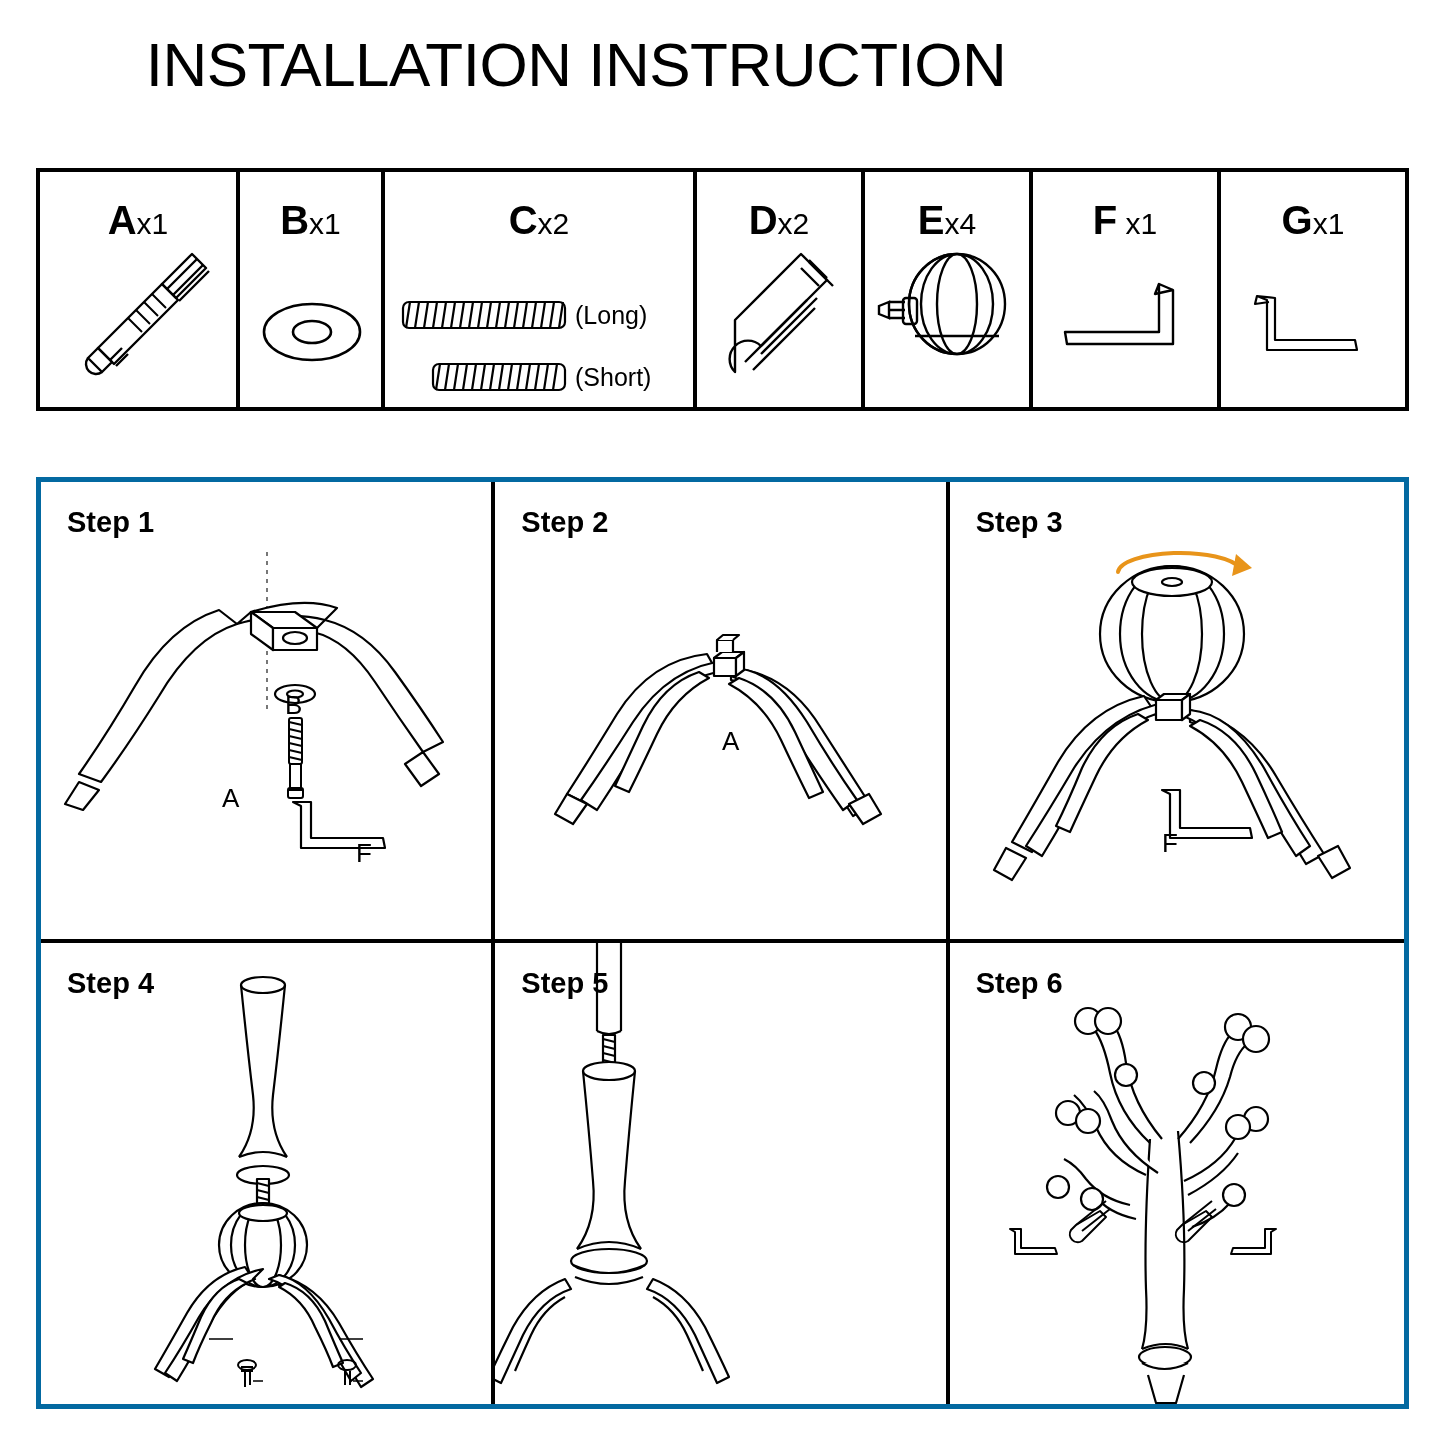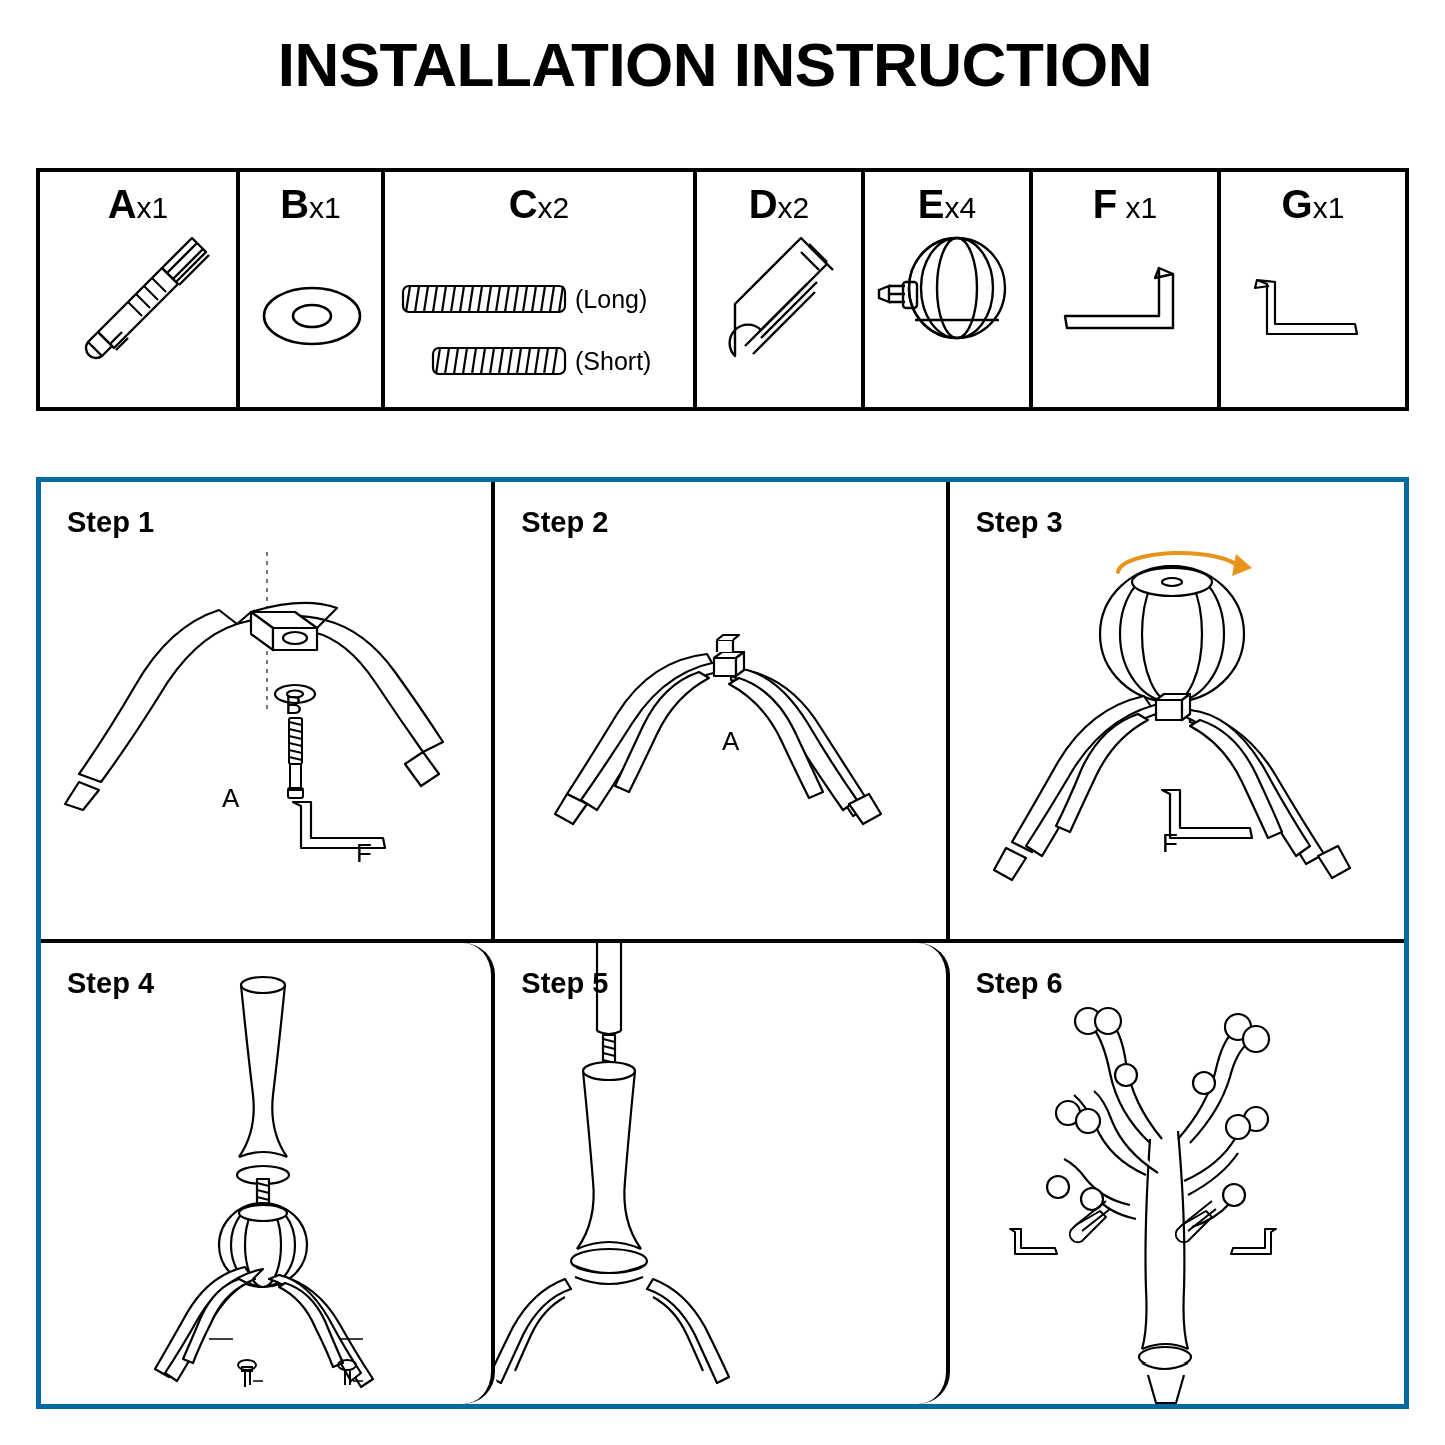--- a/index.html
+++ b/index.html
@@ -20,23 +20,23 @@
     height: 1445px;
     box-sizing: border-box;
   }
 
   
   #title {
     position: absolute;
     top: 34px;
     left: 0;
     width: 1152px;
-    text-align: right;
+    text-align: center;
     font-size: 62px;
-    font-weight: bold;
+    font-weight: normal;
     letter-spacing: -0.5px;
     line-height: 1.0;
   }
 
   
   #parts-table {
     position: absolute;
     left: 36px;
     top: 168px;
     width: 1373px;
@@ -48,21 +48,21 @@
   .part-cell {
     border-right: 4px solid #000;
     box-sizing: border-box;
     position: relative;
     display: flex;
     flex-direction: column;
     align-items: center;
   }
   .part-cell:last-child { border-right: none; }
   .part-label {
-    margin-top: 12px;
+    margin-top: 28px;
     font-size: 30px;
     line-height: 1;
     white-space: nowrap;
   }
   .part-label .big {
     font-size: 40px;
     font-weight: bold;
     vertical-align: baseline;
   }
   .part-art {
@@ -92,21 +92,21 @@
     grid-template-rows: 1fr 1fr;
   }
   .step-cell {
     position: relative;
     border-right: 4px solid #000;
     border-bottom: 4px solid #000;
     box-sizing: border-box;
     overflow: hidden;
   }
   .step-cell.c3 { border-right: none; }
-  .step-cell.r2 { border-bottom: none; border-radius: 32px; }
+  .step-cell.r2 { border-bottom: none; }
   .step-title {
     position: absolute;
     left: 26px;
     top: 24px;
     font-size: 29px;
     font-weight: bold;
   }
   .step-art { position: absolute; left: 0; top: 0; width: 100%; height: 100%; }
   .partlet { position: absolute; font-size: 26px; }
 </style>

